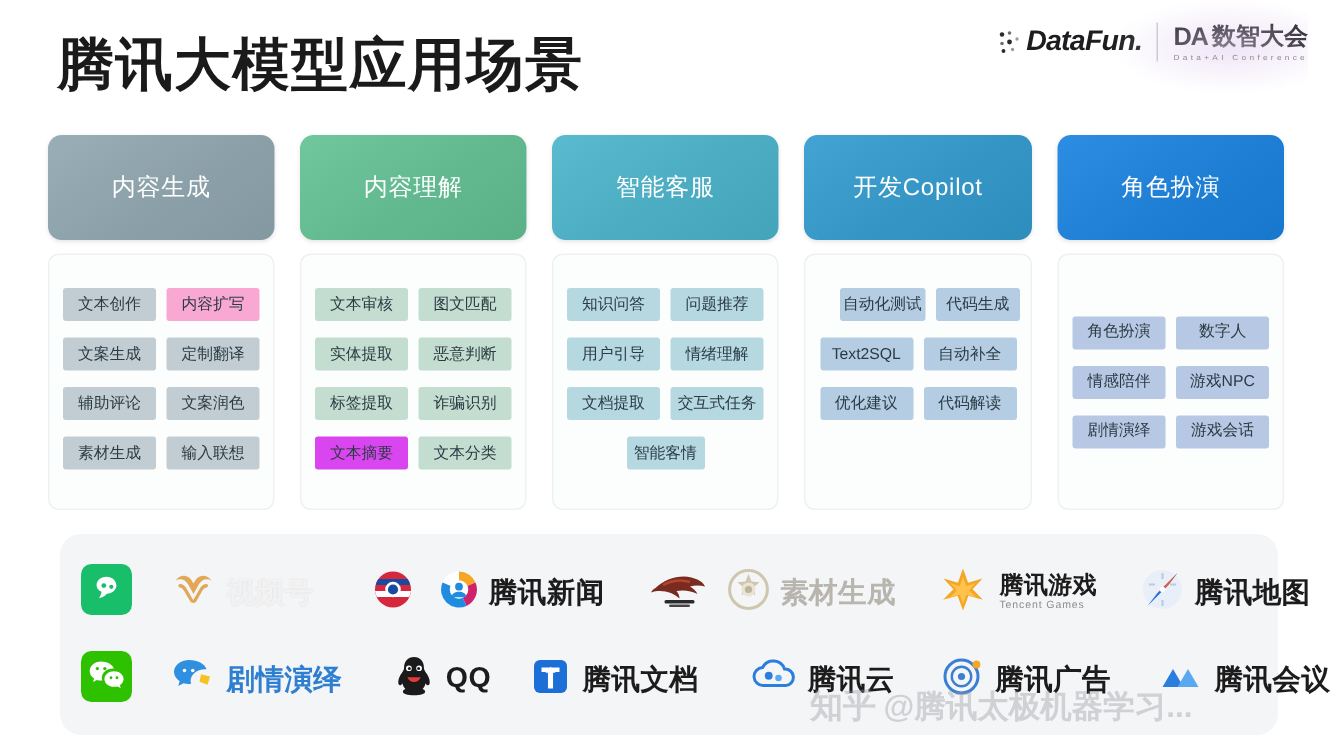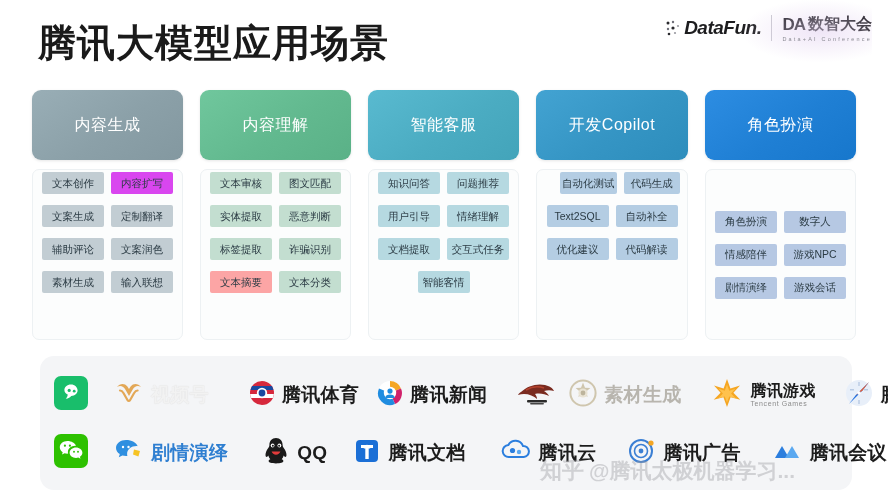--- a/index.html
+++ b/index.html
@@ -53,21 +53,21 @@
   .col { width: 152px; display: flex; flex-direction: column; }
   .col-head {
     height: 70px; border-radius: 9px;
     display: flex; align-items: center; justify-content: center;
     color: #ffffff; font-size: 16px; letter-spacing: .5px;
     box-shadow: 0 1px 3px rgba(0,0,0,.10);
   }
   .col-body {
     margin-top: 9px; flex: 1;
     background: #fcfdfd; border: 1px solid #edf1f3; border-radius: 7px;
-    padding: 2px 7px;
+    padding: 22px 7px;
     display: flex; flex-direction: column; justify-content: flex-start;
   }
   .col-body.center-v { justify-content: center; padding-top: 0; padding-bottom: 0; }
   .tag-row {
     display: flex; gap: 7px; justify-content: center;
     margin-bottom: 11px;
   }
   .tag-row:last-child { margin-bottom: 0; }
   .tag-row.solo { justify-content: center; }
   .tag {
@@ -149,21 +149,21 @@
       </div>
     </div>
   </div>
 
   <div class="columns">
       <div class="col">
         <div class="col-head" style="background: linear-gradient(145deg, rgb(153, 174, 182) 0%, rgb(139, 160, 168) 55%, rgb(131, 152, 160) 100%);">内容生成</div>
         <div class="col-body">
           <div class="tag-row">
             <div class="tag" style="background: rgb(194, 205, 211);">文本创作</div>
-            <div class="tag" style="background: #d946ef;">内容扩写</div>
+            <div class="tag" style="background: #f9a8d4;">内容扩写</div>
           </div>
           <div class="tag-row">
             <div class="tag" style="background: rgb(194, 205, 211);">文案生成</div>
             <div class="tag" style="background: rgb(194, 205, 211);">定制翻译</div>
           </div>
           <div class="tag-row">
             <div class="tag" style="background: rgb(194, 205, 211);">辅助评论</div>
             <div class="tag" style="background: rgb(194, 205, 211);">文案润色</div>
           </div>
           <div class="tag-row">
@@ -181,21 +181,21 @@
           </div>
           <div class="tag-row">
             <div class="tag" style="background: rgb(195, 222, 208);">实体提取</div>
             <div class="tag" style="background: rgb(195, 222, 208);">恶意判断</div>
           </div>
           <div class="tag-row">
             <div class="tag" style="background: rgb(195, 222, 208);">标签提取</div>
             <div class="tag" style="background: rgb(195, 222, 208);">诈骗识别</div>
           </div>
           <div class="tag-row">
-            <div class="tag" style="background: #fca5a5;">文本摘要</div>
+            <div class="tag" style="background: #d946ef;">文本摘要</div>
             <div class="tag" style="background: rgb(195, 222, 208);">文本分类</div>
           </div>
         </div>
       </div>
       <div class="col">
         <div class="col-head" style="background: linear-gradient(145deg, rgb(89, 186, 208) 0%, rgb(75, 172, 194) 55%, rgb(67, 164, 186) 100%);">智能客服</div>
         <div class="col-body">
           <div class="tag-row">
             <div class="tag" style="background: rgb(182, 217, 225);">知识问答</div>
             <div class="tag" style="background: rgb(182, 217, 225); text-align: right;">问题推荐</div>
@@ -267,21 +267,20 @@
           <span class="logo-name white">视频号</span>
         </div>
         <div class="logo-item" style="margin-left: 40px;">
           <span class="ico"><svg width="26" height="26" viewBox="0 0 26 26">
               <circle cx="13" cy="13" r="12" fill="#d6283c"></circle>
               <path d="M1.6 10h22.8a12 12 0 0 0-1.6-4H3.2a12 12 0 0 0-1.6 4z" fill="#1a49a0"></path>
               <path d="M2.2 18h21.6a12 12 0 0 0 1.1-4H1.1a12 12 0 0 0 1.1 4z" fill="#ffffff"></path>
               <circle cx="13" cy="13" r="5.2" fill="#ffffff"></circle>
               <circle cx="13" cy="13" r="3.4" fill="#1a49a0"></circle>
             </svg></span>
-          <span class="logo-name ">腾讯体育</span>
         </div>
         <div class="logo-item" style="margin-left: 18px;">
           <span class="ico"><svg width="26" height="26" viewBox="0 0 26 26">
               <circle cx="13" cy="13" r="12" fill="#ffffff"></circle>
               <path d="M13 1a12 12 0 0 1 11 7.4L13 13z" fill="#f5a623"></path>
               <path d="M24 8.4A12 12 0 0 1 18 24L13 13z" fill="#d0216b"></path>
               <path d="M18 24A12 12 0 0 1 2 8.4L13 13z" fill="#1f8ce0"></path>
               <circle cx="13" cy="13" r="6.2" fill="#ffffff"></circle>
               <path d="M13 8.5a2.6 2.6 0 1 1 0 5.2 2.6 2.6 0 0 1 0-5.2zm0 6c2.6 0 4.6 1.3 4.6 2.6v1H8.4v-1c0-1.3 2-2.6 4.6-2.6z" fill="#1f8ce0"></path>
             </svg></span>

